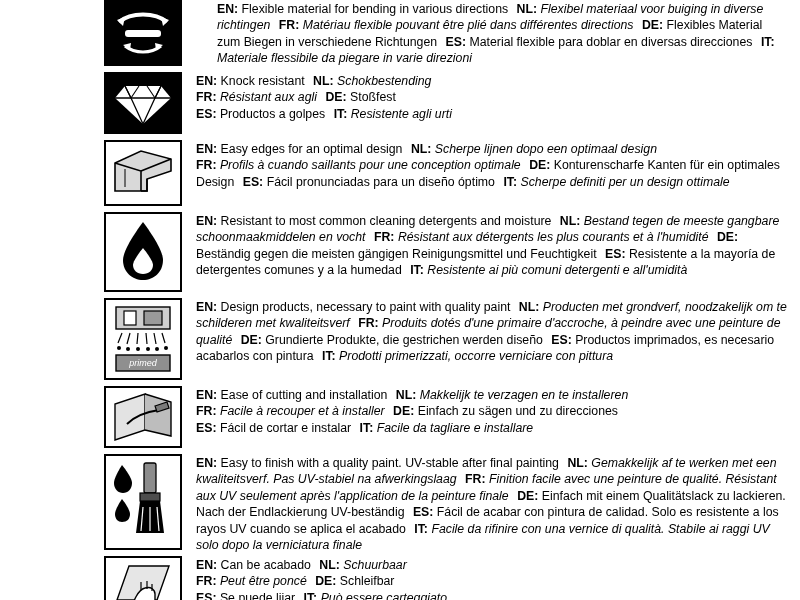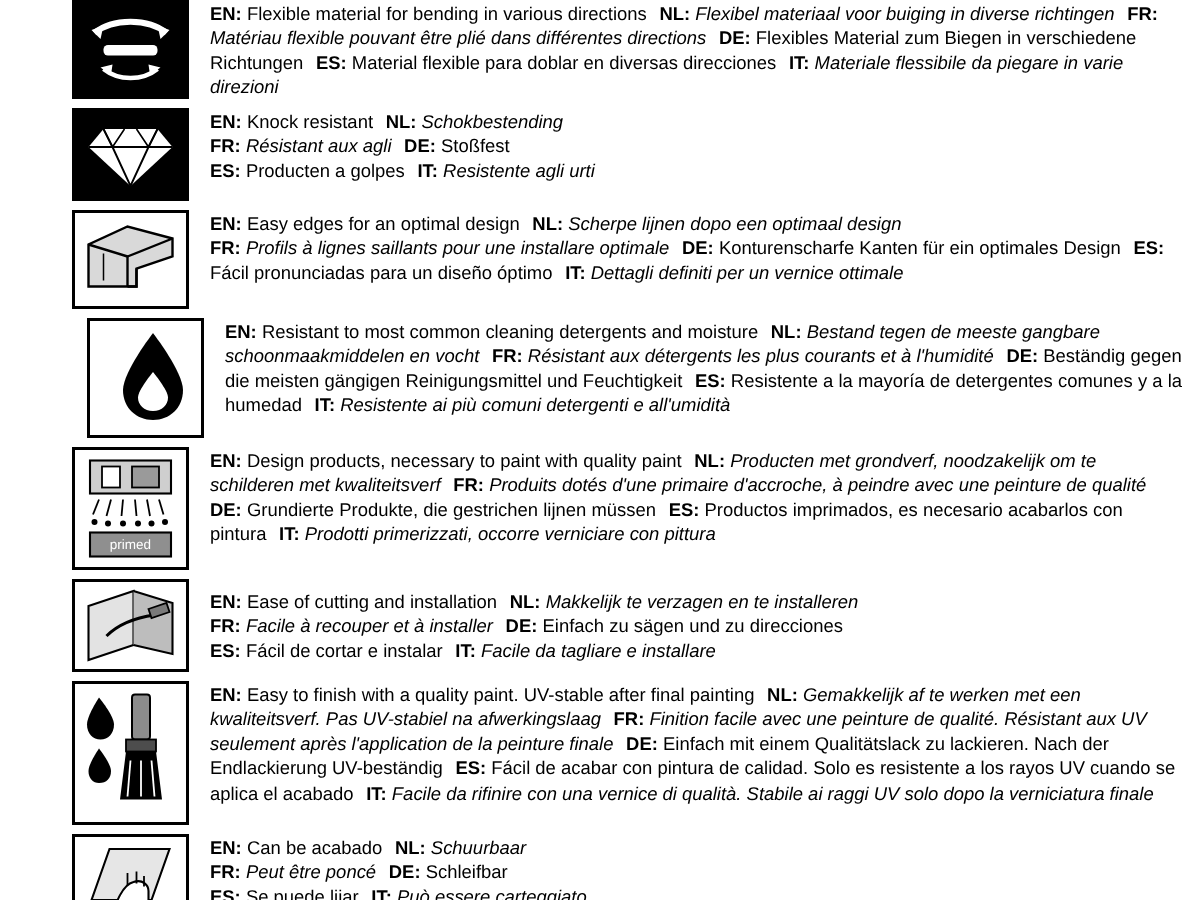--- a/index.html
+++ b/index.html
@@ -22,28 +22,29 @@
     padding: 0 12px 0 0;
   }
   .feature-row {
     display: flex;
     align-items: flex-start;
     margin-bottom: 6px;
   }
   .icon-box {
     width: 78px;
     min-width: 78px;
-    margin-left: 48px;
+    margin-left: 104px;
     box-sizing: border-box;
     border: 2px solid #000;
     background: #fff;
     display: flex;
     align-items: center;
     justify-content: center;
     overflow: hidden;
+    font-style: italic;
   }
   .icon-box.inverted {
     background: #000;
     border-color: #000;
   }
   .text-col {
     flex: 1;
     padding-left: 14px;
     padding-top: 1px;
     font-size: 12.3px;
@@ -59,26 +60,26 @@
     font-style: italic;
   }
   .frag {
     white-space: normal;
   }
   .gap {
     display: inline-block;
     width: 5px;
   }
   
-  .h1 { height: 66px; }
+  .h1 { height: 66px; gap: 21px; }
   .h2 { height: 62px; }
   .h3 { height: 66px; }
-  .h4 { height: 80px; padding-left: 10px; }
+  .h4 { height: 80px; }
   .h5 { height: 82px; }
-  .h6 { height: 62px; align-items: center; }
+  .h6 { height: 62px; }
   .h7 { height: 96px; }
   .h8 { height: 62px; }
 
   svg { display: block; }
 </style>
 </head>
 <body>
 
 <div class="sheet">
 
@@ -122,21 +123,21 @@
     <div class="text-col">
       <span class="frag"><span class="lang">EN:</span>
       <span class="val">Knock resistant</span><span class="gap"></span>
       <span class="lang">NL:</span>
       <span class="val it">Schokbestending</span><br>
       <span class="lang">FR:</span>
       <span class="val it">Résistant aux agli</span><span class="gap"></span>
       <span class="lang">DE:</span>
       <span class="val">Stoßfest</span><br>
       <span class="lang">ES:</span>
-      <span class="val">Producten a golpes</span><span class="gap"></span>
+      <span class="val">Productos a golpes</span><span class="gap"></span>
       <span class="lang">IT:</span>
       <span class="val it">Resistente agli urti</span></span>
     </div>
   </div>
 
   <div class="feature-row h3">
     <div class="icon-box h3">
       <svg width="64" height="56" viewBox="0 0 64 56" aria-hidden="true">
         <path d="M4 46 L4 18 L30 6 L60 14 L60 26 L36 34 L36 46 Z" fill="#d9d9d9" stroke="#000" stroke-width="1.6"></path>
         <path d="M4 18 L30 26 L30 46" stroke="#000" stroke-width="1.6" fill="none"></path>
@@ -144,27 +145,27 @@
         <path d="M36 34 L36 46 L30 46" stroke="#000" stroke-width="1.6" fill="none"></path>
         <path d="M14 42 L14 24" stroke="#000" stroke-width="1" fill="none"></path>
       </svg>
     </div>
     <div class="text-col">
       <span class="frag"><span class="lang">EN:</span>
       <span class="val">Easy edges for an optimal design</span><span class="gap"></span>
       <span class="lang">NL:</span>
       <span class="val it">Scherpe lijnen dopo een optimaal design</span><br>
       <span class="lang">FR:</span>
-      <span class="val it">Profils à lignes saillants pour une installare optimale</span><span class="gap"></span>
+      <span class="val it">Profils à cuando saillants pour une conception optimale</span><span class="gap"></span>
       <span class="lang">DE:</span>
       <span class="val">Konturenscharfe Kanten für ein optimales Design</span><span class="gap"></span>
       <span class="lang">ES:</span>
       <span class="val">Fácil pronunciadas para un diseño óptimo</span><span class="gap"></span>
       <span class="lang">IT:</span>
-      <span class="val it">Dettagli definiti per un vernice ottimale</span></span>
+      <span class="val it">Scherpe definiti per un design ottimale</span></span>
     </div>
   </div>
 
   <div class="feature-row h4">
     <div class="icon-box h4">
       <svg width="52" height="68" viewBox="0 0 52 68" aria-hidden="true">
         <path d="M26 4 C26 4, 6 30, 6 42 C6 54, 15 62, 26 62 C37 62, 46 54, 46 42 C46 30, 26 4, 26 4 Z" fill="#000"></path>
         <path d="M26 30 C26 30, 16 42, 16 47 C16 52, 20 56, 26 56 C32 56, 36 52, 36 47 C36 42, 26 30, 26 30 Z" fill="#fff"></path>
       </svg>
     </div>
@@ -211,21 +212,21 @@
       </svg>
     </div>
     <div class="text-col">
       <span class="frag"><span class="lang">EN:</span>
       <span class="val">Design products, necessary to paint with quality paint</span><span class="gap"></span>
       <span class="lang">NL:</span>
       <span class="val it">Producten met grondverf, noodzakelijk om te schilderen met kwaliteitsverf</span><span class="gap"></span>
       <span class="lang">FR:</span>
       <span class="val it">Produits dotés d'une primaire d'accroche, à peindre avec une peinture de qualité</span><span class="gap"></span>
       <span class="lang">DE:</span>
-      <span class="val">Grundierte Produkte, die gestrichen lijnen müssen</span><span class="gap"></span>
+      <span class="val">Grundierte Produkte, die gestrichen werden diseño</span><span class="gap"></span>
       <span class="lang">ES:</span>
       <span class="val">Productos imprimados, es necesario acabarlos con pintura</span><span class="gap"></span>
       <span class="lang">IT:</span>
       <span class="val it">Prodotti primerizzati, occorre verniciare con pittura</span></span>
     </div>
   </div>
 
   <div class="feature-row h6">
     <div class="icon-box h6">
       <svg width="64" height="54" viewBox="0 0 64 54" aria-hidden="true">

